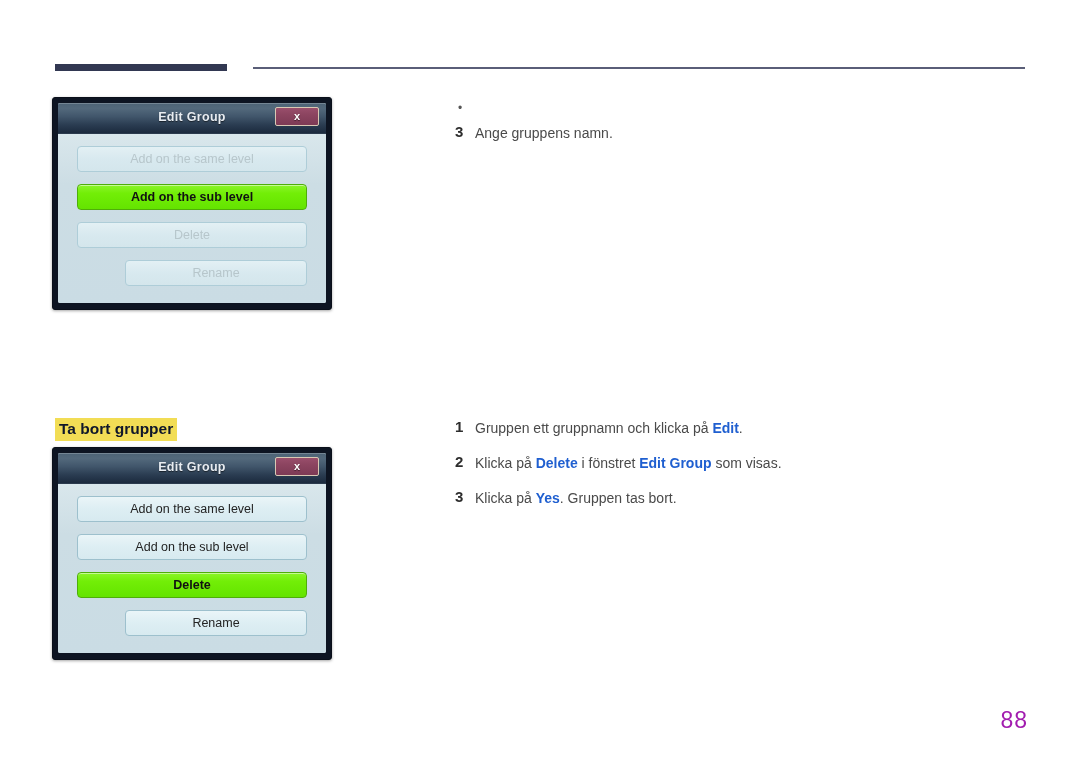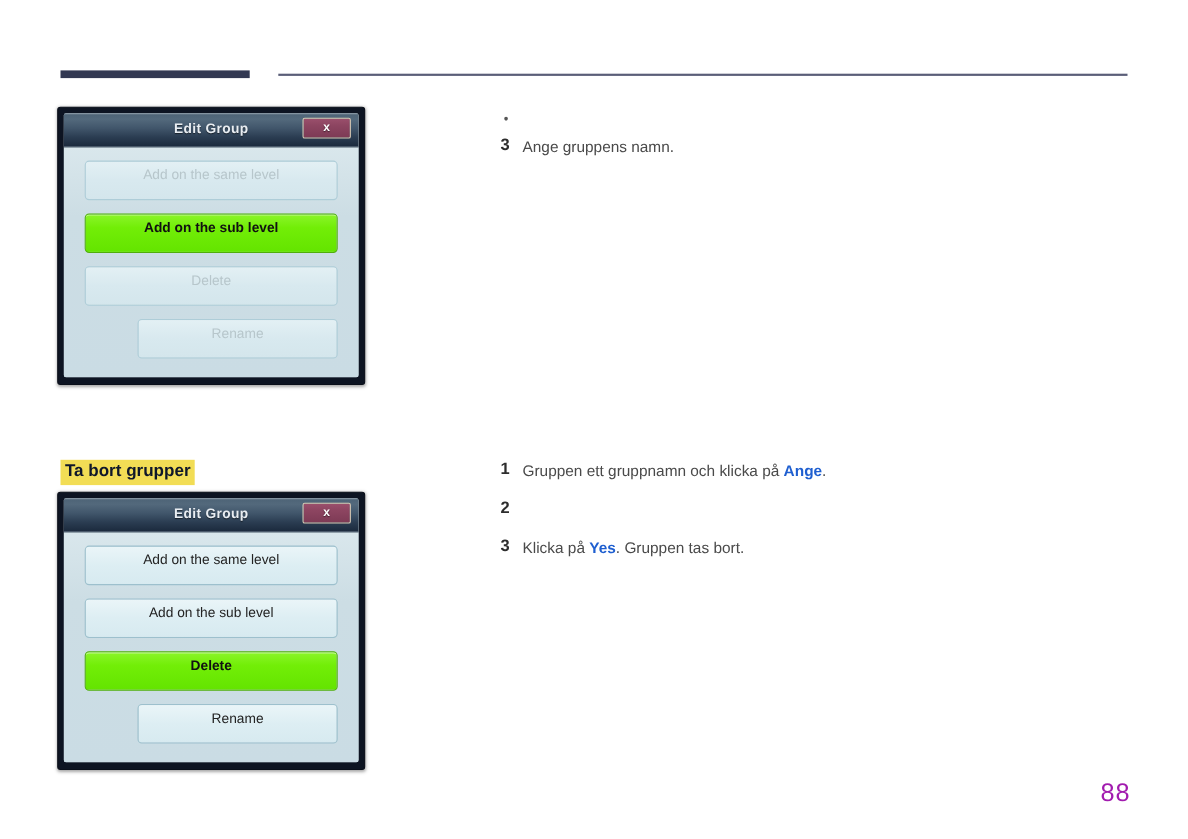--- a/index.html
+++ b/index.html
@@ -96,21 +96,21 @@
     font-weight: bold;
     line-height: 17px;
     text-align: center;
     text-shadow: 0 1px 1px rgba(0,0,0,0.5);
   }
   .dialog-body {
     background: linear-gradient(180deg,#d9e7ec 0%, #ccdde4 30%, #cadce4 100%);
     padding: 12px 19px 17px 19px;
   }
   .dlg-btn {
-    height: 36px;
+    height: 26px;
     margin-bottom: 12px;
     border-radius: 4px;
     box-sizing: border-box;
     font-size: 12.5px;
     line-height: 24px;
     text-align: center;
   }
   .dlg-btn:last-child { margin-bottom: 0; margin-left: 48px; }
 
   .dlg-btn.normal {
@@ -237,25 +237,26 @@
       <div class="dlg-btn normal">Add on the same level</div>
       <div class="dlg-btn normal">Add on the sub level</div>
       <div class="dlg-btn selected">Delete</div>
       <div class="dlg-btn normal">Rename</div>
     </div>
   </div>
 </div>
 
 <div class="step-row" style="left:455px; top:419px; width:560px;">
   <div class="step-num">1</div>
-  <div class="step-text"><span>Gruppen ett gruppnamn och klicka på </span><span class="kw">Ange</span><span>.</span><span class="kw"></span><span></span></div>
+  <div class="step-text"><span>Gruppen ett gruppnamn och klicka på </span><span class="kw">Edit</span><span>.</span><span class="kw"></span><span></span></div>
 </div>
 
 <div class="step-row" style="left:455px; top:454px; width:560px;">
   <div class="step-num">2</div>
+  <div class="step-text"><span>Klicka på </span><span class="kw">Delete</span><span> i fönstret </span><span class="kw">Edit Group</span><span> som visas.</span></div>
 </div>
 
 <div class="step-row" style="left:455px; top:489px; width:560px;">
   <div class="step-num">3</div>
   <div class="step-text"><span>Klicka på </span><span class="kw">Yes</span><span>. Gruppen tas bort.</span><span class="kw"></span><span></span></div>
 </div>
 
 <div class="page-number">88</div>
 
 </body></html>

